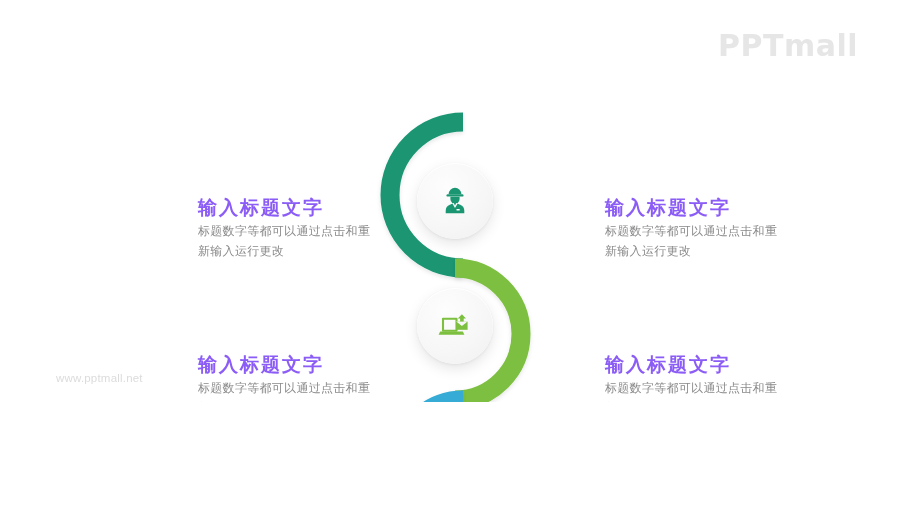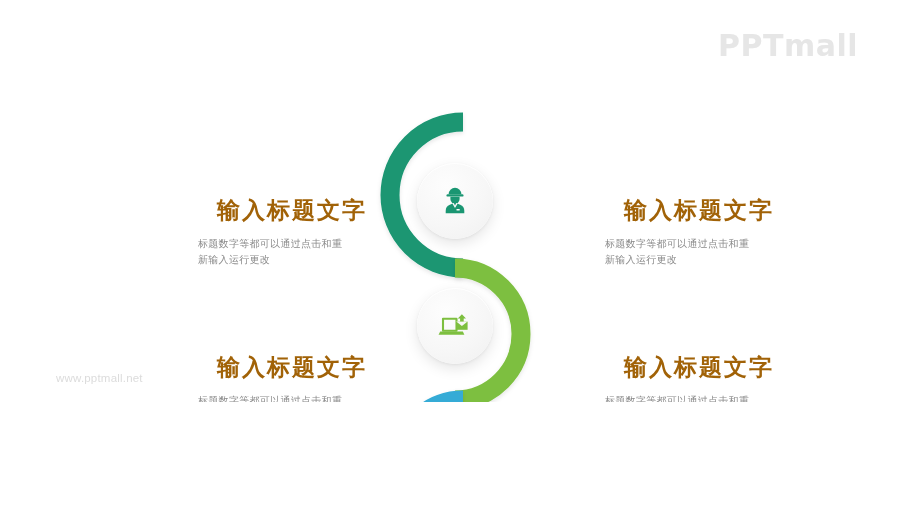--- a/index.html
+++ b/index.html
@@ -81,33 +81,32 @@
   #circle-2 { left: 417px; top: 288px; }
   #circle-3 { left: 417px; top: 418px; }
 
   
   .text-block {
     position: absolute;
     width: 230px;
   }
 
   .text-block .tb-title {
-    font-size: 23px;
+    font-size: 19px;
     font-weight: bold;
-    color: #a16207;
+    color: #8b5cf6;
     letter-spacing: 2px;
     line-height: 1.25;
     white-space: nowrap;
     font-family: "DejaVu Sans", "Liberation Sans", sans-serif;
-    margin-left: 19px;
   }
 
   .text-block .tb-desc {
-    margin-top: 11px;
-    font-size: 10px;
+    margin-top: 2px;
+    font-size: 12px;
     color: #8a8a8a;
     line-height: 1.65;
     letter-spacing: 0.3px;
     font-family: "DejaVu Sans", "Liberation Sans", sans-serif;
   }
 
   .text-block.align-left  { text-align: left; }
   .text-block.align-right { text-align: left; }
 
   #text-block-1 { left: 198px; top: 196px; }

